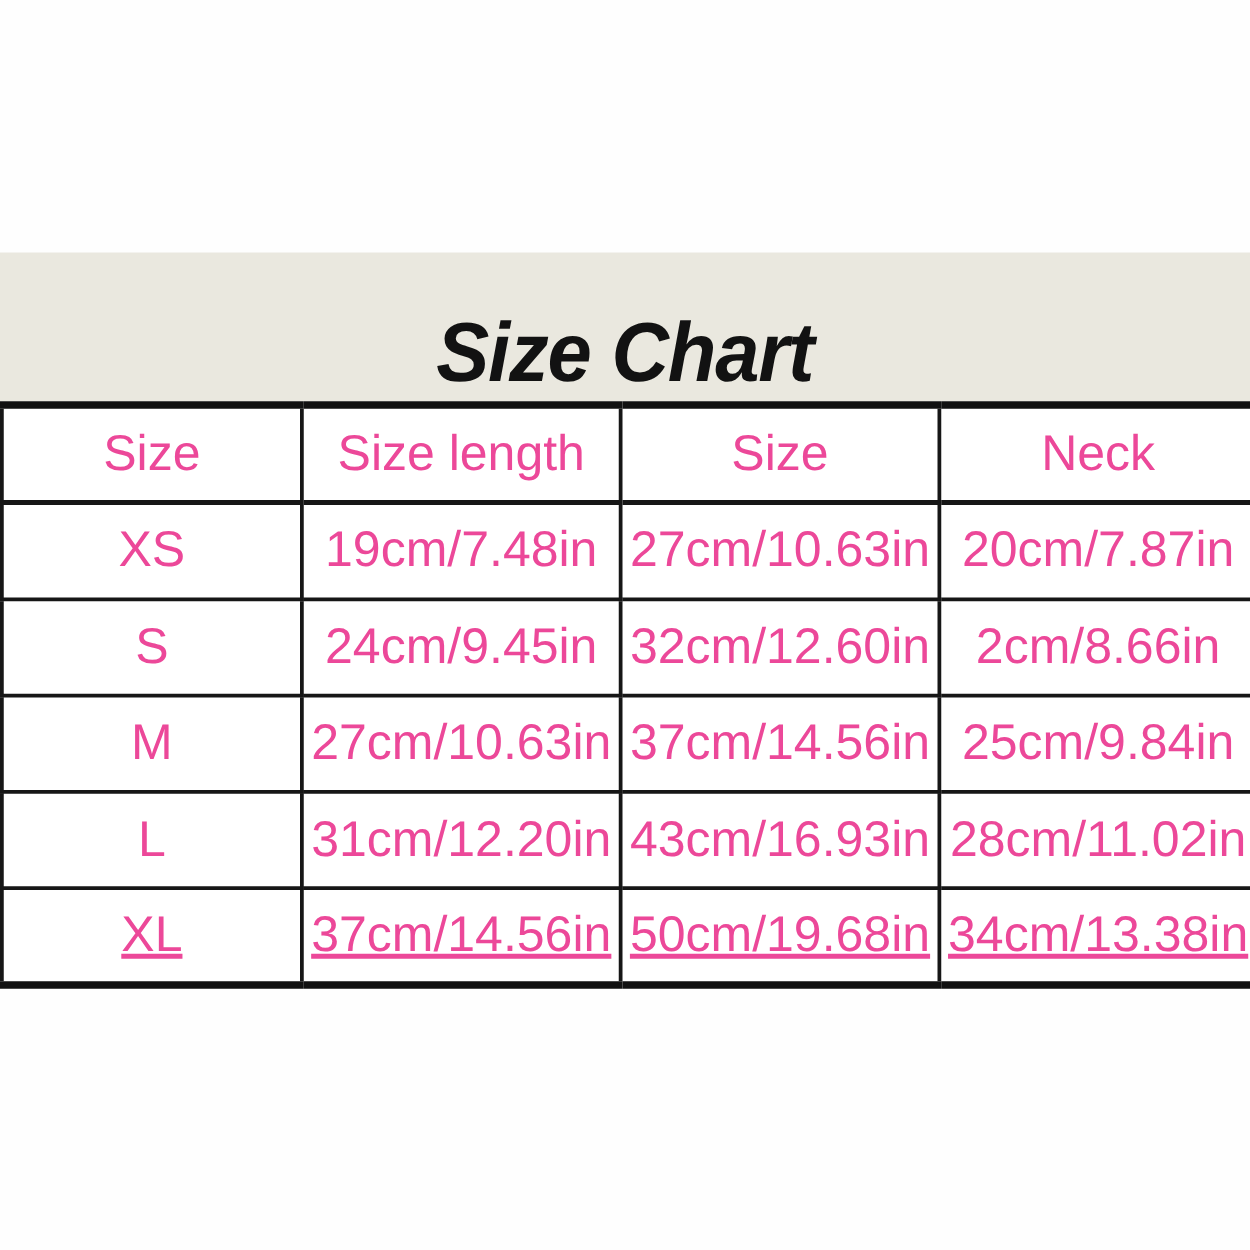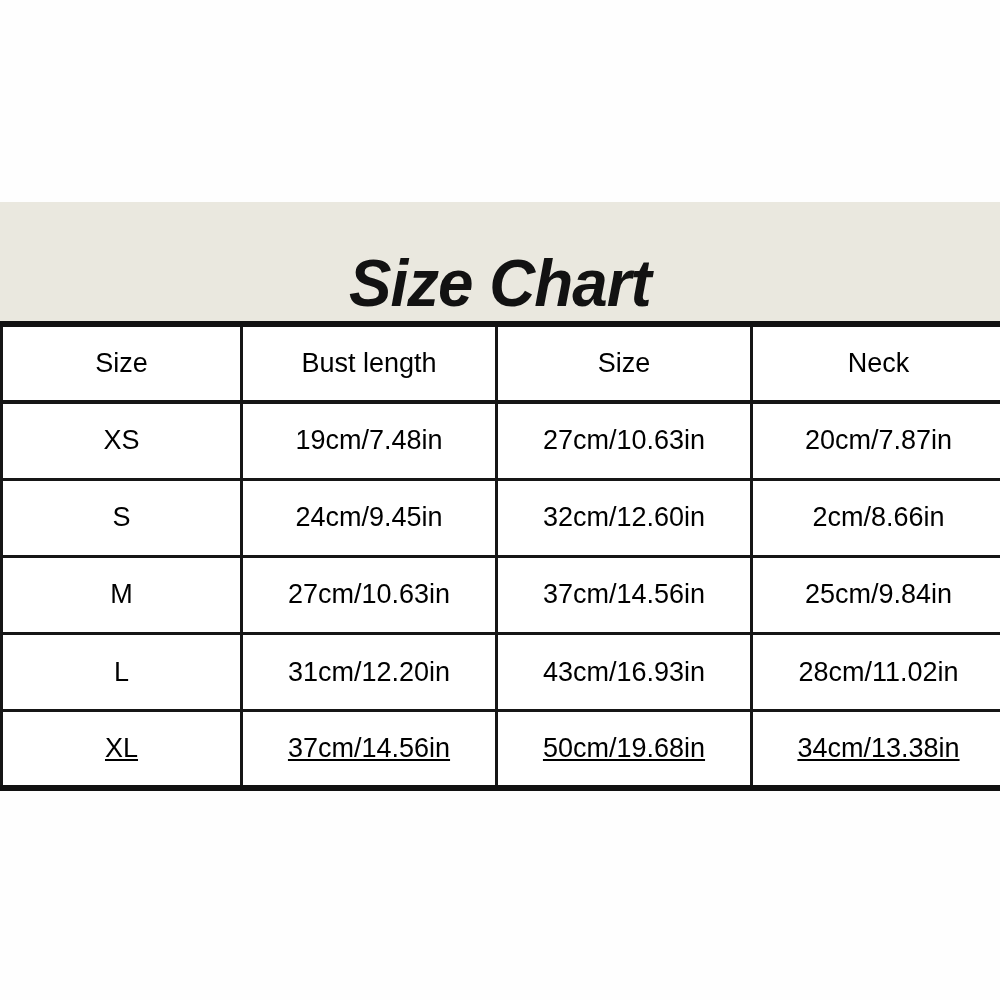--- a/index.html
+++ b/index.html
@@ -47,22 +47,22 @@
     background: #ffffff;
   }
   table.size-table col.c0 { width: 240px; }
   table.size-table col.c1 { width: 255px; }
   table.size-table col.c2 { width: 255px; }
   table.size-table col.c3 { width: 254px; }
   .size-table th, .size-table td {
     border: 3px solid #161616;
     text-align: center;
     vertical-align: middle;
-    color: #000000;
-    font-size: 27px;
+    color: #ec4899;
+    font-size: 40px;
     padding: 0;
     white-space: nowrap;
     overflow: hidden;
   }
   .size-table { border-top: 6px solid #111111; border-bottom: 6px solid #111111; }
   .size-table thead th { border-top: 6px solid #111111; border-bottom: 4px solid #161616; font-weight: normal; }
   .size-table tbody tr:last-child td { border-bottom: 6px solid #111111; text-decoration: underline; }
   .size-table thead tr { height: 78px; }
   .size-table tbody tr { height: 77px; }
 </style>
@@ -78,21 +78,21 @@
   <table class="size-table">
     <colgroup>
       <col class="c0">
         <col class="c1">
         <col class="c2">
         <col class="c3">
     </colgroup>
     <thead>
       <tr>
           <th>Size</th>
-          <th>Bust length</th>
+          <th>Size length</th>
           <th>Size</th>
           <th>Neck</th>
         </tr>
     </thead>
     <tbody>
         <tr>
           <td>XS</td>
           <td>19cm/7.48in</td>
           <td>27cm/10.63in</td>
           <td>20cm/7.87in</td>

